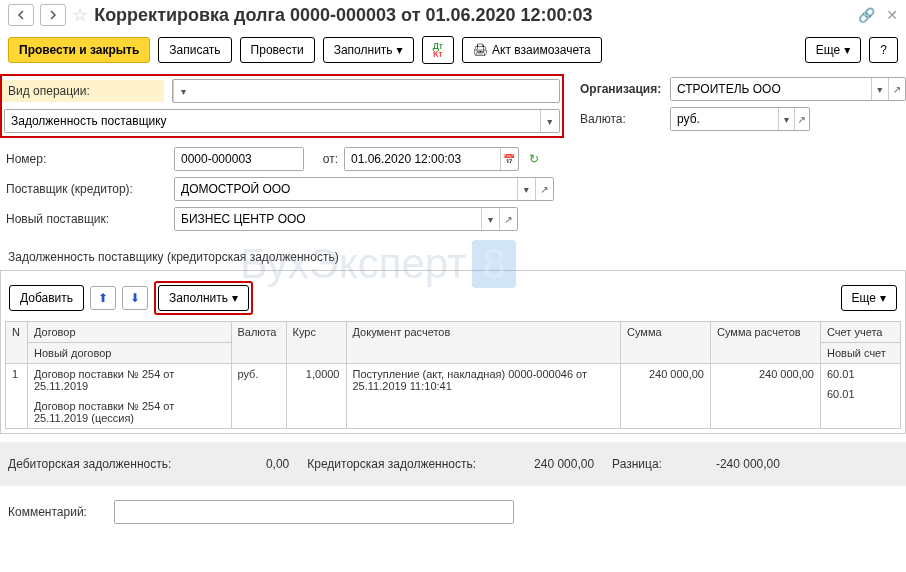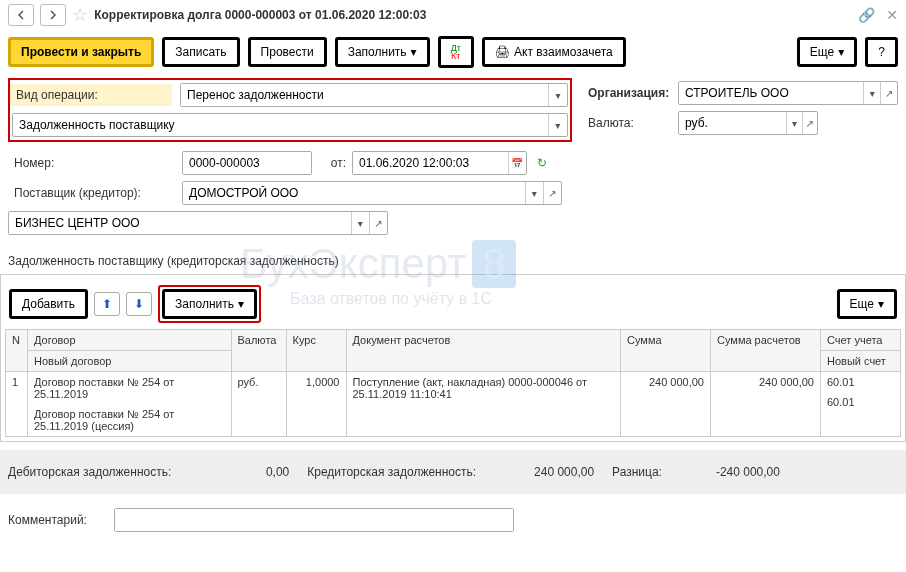--- a/index.html
+++ b/index.html
@@ -1,30 +1,30 @@
 <!DOCTYPE html>
 <html><head>
 <meta charset="utf-8">
 <style>
 * { box-sizing: border-box; margin: 0; padding: 0; }
 body { font-family: Arial, sans-serif; font-size: 12px; color: #333; background: #fff; width: 906px; }
 .titlebar { display: flex; align-items: center; padding: 4px 8px; gap: 6px; }
 .nav-btn { width: 26px; height: 22px; border: 1px solid #bbb; background: #fff; border-radius: 3px; display: flex; align-items: center; justify-content: center; cursor: pointer; }
 .nav-btn svg { width: 10px; height: 10px; }
 .star { color: #ccc; font-size: 18px; }
-.title { font-size: 12px; font-weight: bold; flex: 1; }
+.title { font-size: 18px; font-weight: bold; flex: 1; }
 .title-icons { display: flex; gap: 10px; color: #999; font-size: 14px; align-items:center;}
 .toolbar { display: flex; align-items: center; padding: 6px 8px; gap: 8px; }
-.btn { border: 3px solid #000000; background: #fff; border-radius: 3px; padding: 5px 10px; cursor: pointer; display: inline-flex; align-items: center; gap: 4px; font-size: 12px; }
+.btn { border: 1px solid #000000; background: #fff; border-radius: 3px; padding: 5px 10px; cursor: pointer; display: inline-flex; align-items: center; gap: 4px; font-size: 12px; }
 .btn-yellow { background: #ffd633; border-color: #d4a800; font-weight: bold; }
 .dtk { font-size: 9px; line-height: 8px; }
 .dtk .dt { color: green; }
 .dtk .kt { color: red; }
 .spacer { flex: 1; }
-.form-area { padding: 4px 8px; }
+.form-area { padding: 4px 0; }
 .red-box { border: 2px solid #c00; }
 .form-row { display: flex; align-items: center; min-height: 30px; gap: 6px; }
 .label-cell { width: 120px; padding: 4px 6px; }
 .yellow-bg { background: #fff3cc; }
 .input-group { display: flex; border: 1px solid #aaa; border-radius: 2px; background: #fff; height: 24px; align-items: center; }
 .input-group input { border: none; outline: none; padding: 0 6px; width: 100%; height: 100%; font-size: 12px; }
 .input-btn { width: 20px; height: 100%; border-left: 1px solid #ccc; display: flex; align-items: center; justify-content: center; cursor: pointer; color: #555; font-size: 10px; }
 .section-title { padding: 6px 8px; border-bottom: 1px solid #ccc; margin-top: 6px;}
 .table-toolbar { display: flex; align-items: center; padding: 6px 4px; gap: 6px; }
 .arrow-btn { width: 26px; height: 24px; border: 1px solid #aaa; background: #fff; border-radius: 3px; display: flex; align-items: center; justify-content: center; font-size: 12px; color: #2255cc; cursor: pointer; }
@@ -39,21 +39,20 @@
 .watermark { position: absolute; top: 240px; left: 240px; font-size: 42px; color: rgba(150,170,200,0.25); pointer-events: none; z-index: 0; font-weight: 300;}
 .watermark-sub { position: absolute; top: 290px; left: 290px; font-size: 16px; color: rgba(150,170,200,0.3); pointer-events: none; }
 .wm-badge { display:inline-block; background: rgba(70,150,220,0.25); color: rgba(230,240,255,0.5); padding: 0 10px; border-radius: 4px; margin-left: 6px;}
 .container { position: relative; }
 </style>
 </head>
 <body>
 <div class="container">
 
 <div class="watermark"><span>БухЭксперт</span><span class="wm-badge">8</span></div>
-<div class="watermark-sub">База ответов по учёту в 1С</div>
 
 <div class="titlebar">
   <div class="nav-btn">
         <svg viewBox="0 0 10 10">
           <path d="M7 1L3 5l4 4" stroke="#555" fill="none" stroke-width="1.5"></path>
         </svg>
       </div>
   <div class="nav-btn">
         <svg viewBox="0 0 10 10">
           <path d="M3 1l4 4-4 4" stroke="#555" fill="none" stroke-width="1.5"></path>
@@ -89,21 +88,20 @@
       </button>
   <button class="btn">?</button>
 </div>
 
 <div class="form-area">
   <div style="display:flex; gap:10px;">
     <div class="red-box" style="flex:0 0 564px;">
       <div class="form-row">
         <div class="label-cell yellow-bg" style="width:162px;">Вид операции:</div>
         <div class="input-group" style="flex:1; margin:2px;">
-          <input value="Перенос задолженности" style="">
           <div class="input-btn">▾</div>
         </div>
       </div>
       <div class="form-row">
         <div class="input-group" style="flex:1; margin:2px;">
           <input value="Задолженность поставщику" style="">
           <div class="input-btn">▾</div>
         </div>
       </div>
     </div>
@@ -142,21 +140,22 @@
 
   <div class="form-row">
     <div class="label-cell" style="width:168px;">Поставщик (кредитор):</div>
     <div class="input-group" style="width:380px;">
       <input value="ДОМОСТРОЙ ООО" style="">
       <div class="input-btn">▾</div>
       <div class="input-btn">↗</div>
     </div>
   </div>
   <div class="form-row">
-    <div class="input-group" style="width:380px;">
+    <div class="label-cell" style="width:168px;">Новый поставщик:</div>
+    <div class="input-group" style="width:344px;">
       <input value="БИЗНЕС ЦЕНТР ООО" style="">
       <div class="input-btn">▾</div>
       <div class="input-btn">↗</div>
     </div>
   </div>
 </div>
 
 <div class="section-title">Задолженность поставщику (кредиторская задолженность)</div>
 
 <div style="border:1px solid #ccc; border-top:none; padding:4px;">

